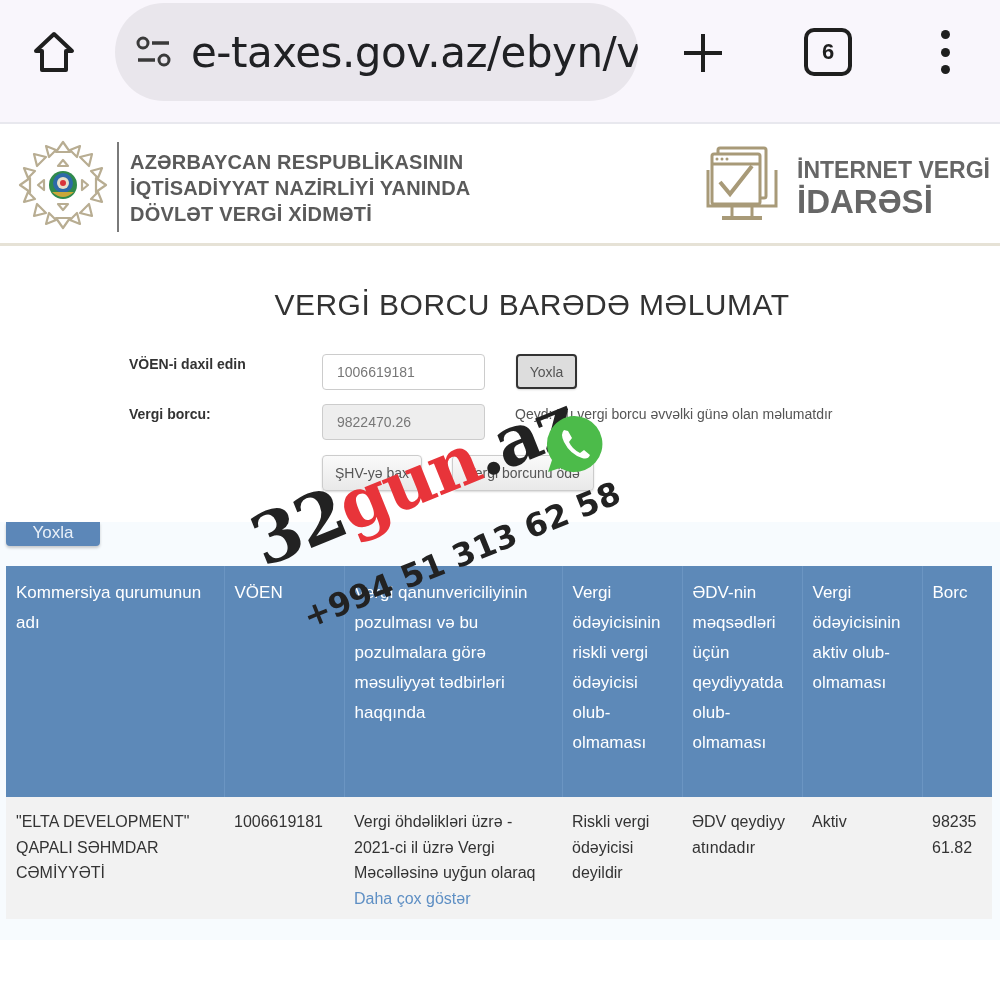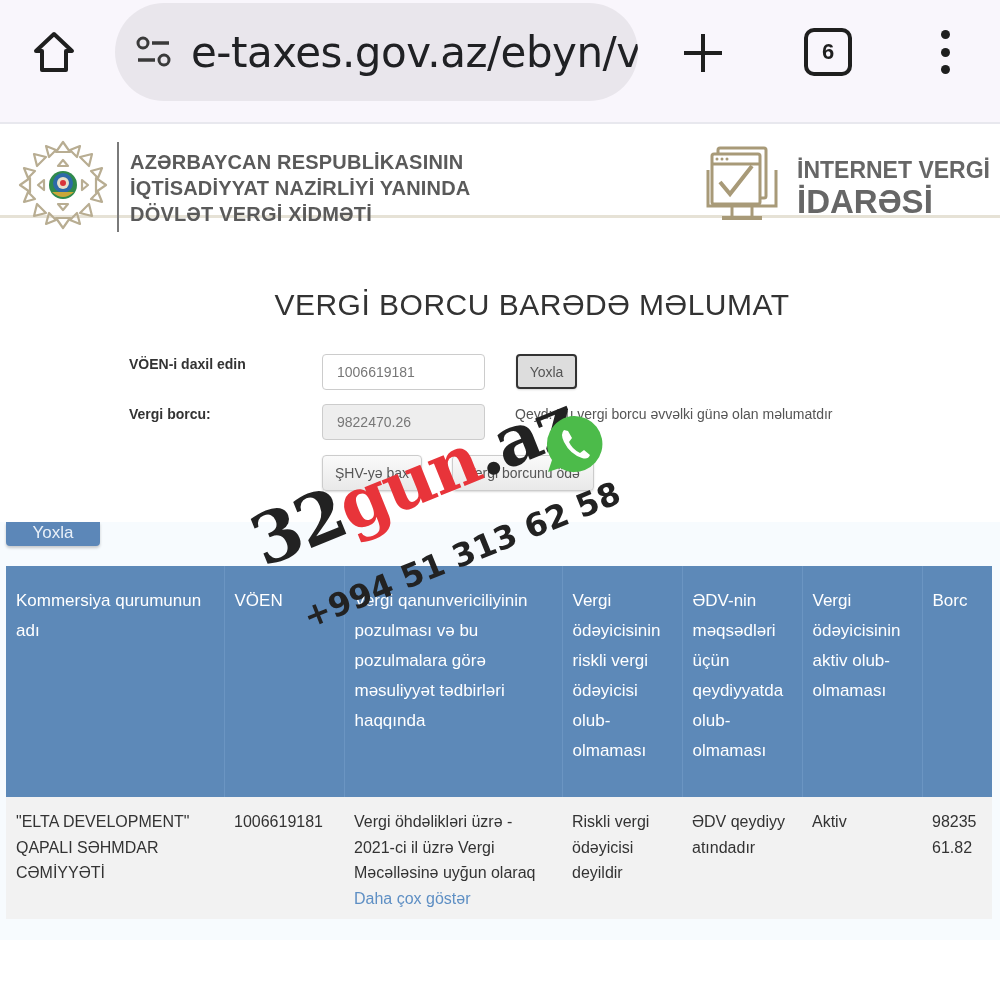--- a/index.html
+++ b/index.html
@@ -11,42 +11,42 @@
   .home-btn { position: absolute; left: 28px; top: 26px; width: 52px; height: 52px; display: flex; align-items: center; justify-content: center; }
   .urlbar { position: absolute; left: 115px; top: 3px; width: 523px; height: 98px; border-radius: 49px; background: #e9e6ec; display: flex; align-items: center; overflow: hidden; }
   .site-info { width: 40px; height: 40px; margin-left: 20px; display: flex; align-items: center; justify-content: center; }
   .url-text { margin-left: 18px; font-size: 42px; color: #202124; white-space: nowrap; font-family: "DejaVu Sans", sans-serif; letter-spacing: -0.5px; }
   .newtab-btn { position: absolute; left: 678px; top: 28px; width: 50px; height: 50px; display: flex; align-items: center; justify-content: center; }
   .tabs-btn { position: absolute; left: 804px; top: 28px; width: 48px; height: 48px; border: 4px solid #1f1f1f; border-radius: 10px; display: flex; align-items: center; justify-content: center; font-size: 22px; font-weight: bold; color: #1f1f1f; }
   .menu-btn { position: absolute; left: 930px; top: 26px; width: 30px; height: 52px; display: flex; flex-direction: column; align-items: center; justify-content: space-between; padding: 4px 0; }
   .menu-btn span { width: 9px; height: 9px; border-radius: 50%; background: #1f1f1f; display: block; }
 
   
-  .site-header { position: absolute; left: 0; top: 122px; width: 1000px; height: 96px; background: #fff; border-top: 2px solid #e8e8ee; border-bottom: 3px solid #e6e2d6; }
+  .site-header { position: absolute; left: 0; top: 122px; width: 1000px; height: 124px; background: #fff; border-top: 2px solid #e8e8ee; border-bottom: 3px solid #e6e2d6; }
   .emblem { position: absolute; left: 16px; top: 14px; width: 94px; height: 94px; }
   .header-divider { position: absolute; left: 117px; top: 18px; width: 2px; height: 90px; background: #7a7a7a; }
   .org-name { position: absolute; left: 130px; top: 25px; font-size: 20px; line-height: 26px; font-weight: bold; color: #5a5a5a; letter-spacing: 0.2px; }
   .ivi-icon { position: absolute; left: 704px; top: 20px; width: 76px; height: 84px; }
   .ivi-name { position: absolute; left: 797px; top: 30px; font-size: 23px; line-height: 32px; font-weight: bold; color: #666; }
   .ivi-name .l2 { font-size: 33px; }
 
   
   .page-title { position: absolute; left: 0; top: 288px; width: 1000px; text-align: center; font-size: 30px; color: #333; letter-spacing: 0.5px; margin-left: 32px; }
   .form-label { position: absolute; font-size: 14px; color: #333; font-weight: bold; }
   .input { position: absolute; height: 36px; border: 1px solid #ccc; border-radius: 4px; background: #fff; font-size: 14px; color: #777; padding-left: 14px; line-height: 34px; font-family: "Liberation Sans", sans-serif; }
   .input.readonly { background: #eee; }
   .btn-grey { position: absolute; height: 36px; border: 1px solid #ccc; border-radius: 4px; background: linear-gradient(#fafafa, #e9e9e9); font-size: 14px; color: #555; display: flex; align-items: center; justify-content: center; box-shadow: 0 1px 2px rgba(0,0,0,0.15); }
   .btn-check { border: 2px solid #333; background: #ddd; }
   .note { position: absolute; left: 515px; top: 406px; font-size: 14px; color: #555; }
 
   
   .result-area { position: absolute; left: 0; top: 522px; width: 1000px; height: 418px; background: #f7fbfe; }
   .btn-blue { position: absolute; left: 6px; top: 0; width: 94px; height: 24px; background: #5c87b8; border-radius: 0 0 4px 4px; color: #e9f0f8; font-size: 17px; display: flex; align-items: flex-end; justify-content: center; padding-bottom: 3px; box-shadow: 0 2px 3px rgba(0,0,0,0.2); overflow: hidden; }
   table.results { position: absolute; left: 6px; top: 44px; width: 986px; border-collapse: collapse; table-layout: fixed; }
-  table.results th { background: #5d89b8; color: #fff; font-weight: normal; text-align: left; vertical-align: top; font-size: 17px; line-height: 30px; padding: 20px 10px 12px 10px; height: 231px; border-right: 1px solid #6b95c2; }
+  table.results th { background: #5d89b8; color: #fff; font-weight: normal; text-align: left; vertical-align: top; font-size: 17px; line-height: 30px; padding: 12px 10px 12px 10px; height: 231px; border-right: 1px solid #6b95c2; }
   table.results th:last-child { border-right: none; }
   table.results td { background: #f2f2f2; color: #333; vertical-align: top; font-size: 16px; line-height: 25.5px; padding: 12px 10px 0 10px; height: 122px; }
   .more-link { color: #5e8fc4; display: block; }
 
   
   .watermark { position: absolute; left: 262px; top: 380px; width: 380px; height: 300px; pointer-events: none; }
   .wm-brand { position: absolute; left: 8px; top: 120px; transform: rotate(-22deg); transform-origin: left bottom; font-family: "DejaVu Serif", serif; font-weight: bold; font-size: 70px; color: #222; white-space: nowrap; letter-spacing: -2px; }
   .wm-brand .red { color: #e8343a; }
   .wm-phone { position: absolute; left: 50px; top: 218px; transform: rotate(-22deg); transform-origin: left bottom; font-family: "DejaVu Sans", sans-serif; font-weight: bold; font-size: 32px; color: #222; white-space: nowrap; }
   .wm-whatsapp { position: absolute; left: 280px; top: 32px; width: 64px; height: 64px; }

